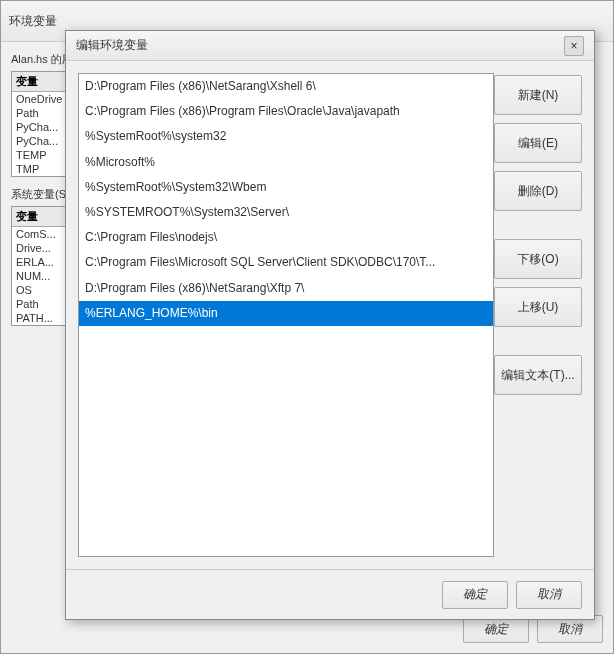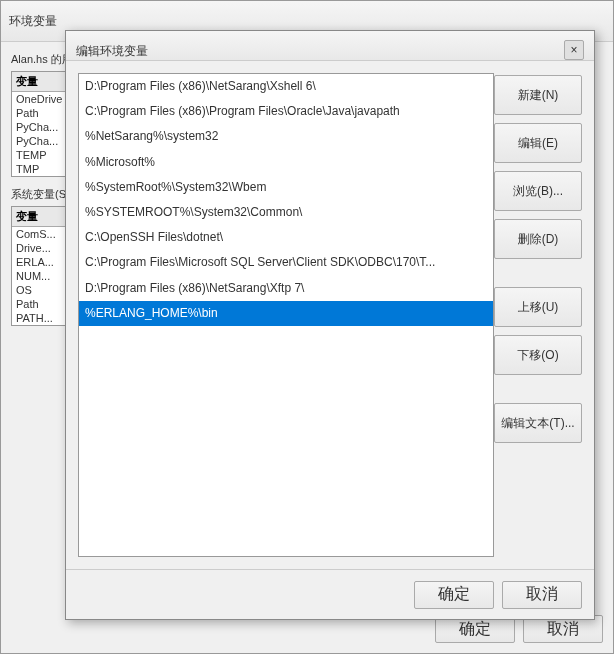--- a/index.html
+++ b/index.html
@@ -94,21 +94,21 @@
       height: 590px;
       background: #f0f0f0;
       border: 1px solid #888;
       box-shadow: 3px 3px 10px rgba(0,0,0,0.3);
     }
 
     .modal-titlebar {
       background: linear-gradient(to bottom, #f5f5f5, #e8e8e8);
       height: 30px;
       display: flex;
-      align-items: flex-end;
+      align-items: center;
       justify-content: space-between;
       padding: 0 10px;
       border-bottom: 1px solid #ccc;
     }
 
     .modal-title {
       font-size: 12px;
       color: #333;
     }
 
@@ -191,32 +191,33 @@
       height: 50px;
       display: flex;
       align-items: center;
       justify-content: flex-end;
       padding: 0 12px;
       gap: 8px;
       border-top: 1px solid #ccc;
     }
 
     .btn-footer {
-      width: 80px;
+      width: 66px;
       height: 28px;
       background: linear-gradient(to bottom, #f5f5f5, #e8e8e8);
       border: 1px solid #aaa;
       border-radius: 2px;
       cursor: pointer;
-      font-size: 16px;
+      font-size: 12px;
       color: #333;
       display: flex;
       align-items: center;
       justify-content: center;
       font-family: "Microsoft YaHei", sans-serif;
+      font-style: italic;
     }
 
     
     .path-list-container::-webkit-scrollbar {
       width: 12px;
     }
     .path-list-container::-webkit-scrollbar-track {
       background: #f0f0f0;
       border-left: 1px solid #ccc;
     }
@@ -275,37 +276,36 @@
 
 <div class="modal">
   <div class="modal-titlebar">
     <span class="modal-title">编辑环境变量</span>
     <div class="modal-close-btn">×</div>
   </div>
   <div class="modal-body">
     <div class="path-list-container">
       <div class="path-item">D:\Program Files (x86)\NetSarang\Xshell 6\</div>
       <div class="path-item">C:\Program Files (x86)\Program Files\Oracle\Java\javapath</div>
-      <div class="path-item">%NetSarang%\system32</div>
+      <div class="path-item">%SystemRoot%\system32</div>
       <div class="path-item">%Microsoft%</div>
       <div class="path-item">%SystemRoot%\System32\Wbem</div>
-      <div class="path-item">%SYSTEMROOT%\System32\Common\</div>
-      <div class="path-item">C:\OpenSSH Files\dotnet\</div>
+      <div class="path-item">%SYSTEMROOT%\System32\Server\</div>
+      <div class="path-item">C:\Program Files\nodejs\</div>
       <div class="path-item">C:\Program Files\Microsoft SQL Server\Client SDK\ODBC\170\T...</div>
       <div class="path-item">D:\Program Files (x86)\NetSarang\Xftp 7\</div>
       <div class="path-item selected">%ERLANG_HOME%\bin</div>
     </div>
     <div class="modal-buttons-right">
       <button class="btn">新建(N)</button>
       <button class="btn">编辑(E)</button>
-      <button class="btn">浏览(B)...</button>
       <button class="btn">删除(D)</button>
       <div class="btn-spacer"></div>
+      <button class="btn">下移(O)</button>
       <button class="btn">上移(U)</button>
-      <button class="btn">下移(O)</button>
       <div class="btn-spacer"></div>
       <button class="btn">编辑文本(T)...</button>
     </div>
   </div>
   <div class="modal-footer">
     <button class="btn-footer">确定</button>
     <button class="btn-footer">取消</button>
   </div>
 </div>
 

